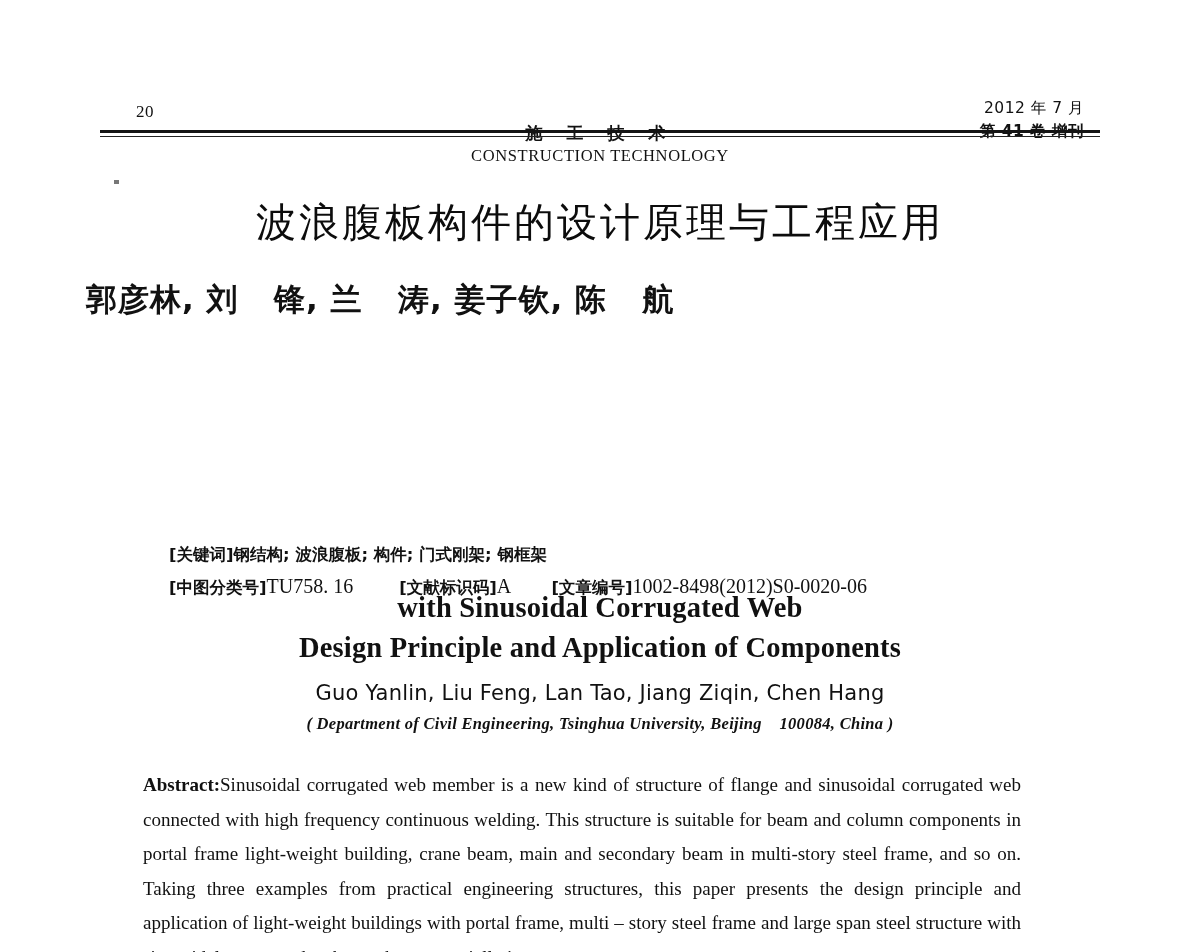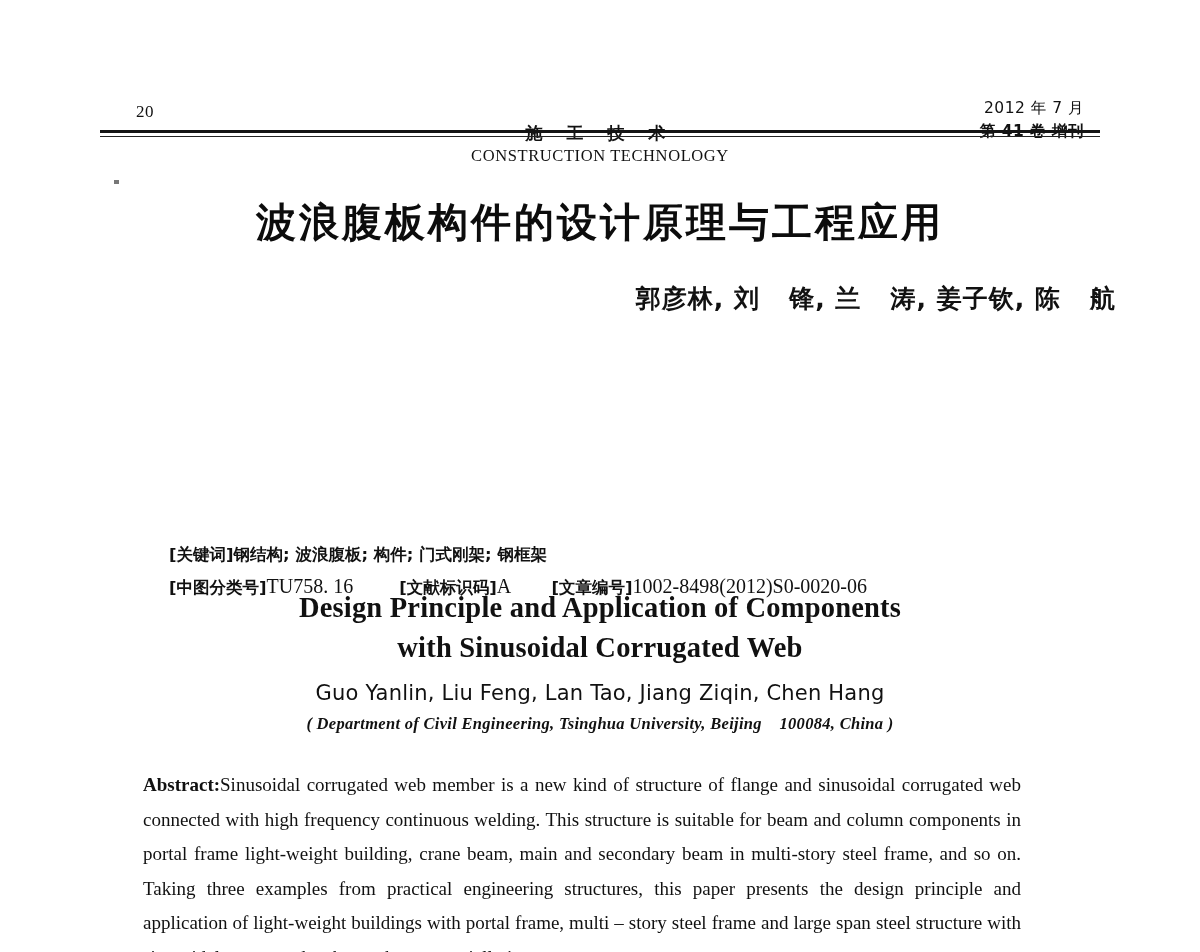--- a/index.html
+++ b/index.html
@@ -115,36 +115,36 @@
   }
 
   
   .cn-title {
     position: absolute;
     left: 100px;
     top: 196px;
     width: 1000px;
     text-align: center;
     font-family: "DejaVu Sans", sans-serif;
-    font-weight: 700;
+    font-weight: 400;
     font-size: 40px;
     letter-spacing: 3px;
     line-height: 52px;
     color: #0c0c0c;
   }
 
   .cn-authors {
     position: absolute;
-    left: 116px;
+    left: 86px;
     top: 283px;
     width: 1000px;
-    text-align: right;
-    font-family: "DejaVu Sans", sans-serif;
-    font-weight: 700;
-    font-size: 25px;
+    text-align: left;
+    font-family: "DejaVu Sans", sans-serif;
+    font-weight: 700;
+    font-size: 31px;
     letter-spacing: 1px;
     line-height: 32px;
     white-space: pre;
   }
 
   .cn-affil {
     position: absolute;
     left: 100px;
     top: 326px;
     width: 1000px;
@@ -287,22 +287,22 @@
 
   <div class="cn-keywords">
     <span class="lbl">[关键词]</span><span>钢结构; 波浪腹板; 构件; 门式刚架; 钢框架</span>
   </div>
 
   <div class="cn-codes">
     <span>[中图分类号]</span><span class="val">TU758. 16</span>        <span>[文献标识码]</span><span class="val">A</span>       <span>[文章编号]</span><span class="val">1002-8498(2012)S0-0020-06</span>
   </div>
 
   <div class="en-title">
+    <span>with Sinusoidal Corrugated Web</span>
     <span>Design Principle and Application of Components</span>
-    <span>with Sinusoidal Corrugated Web</span>
   </div>
   <div class="en-authors">Guo Yanlin, Liu Feng, Lan Tao, Jiang Ziqin, Chen Hang</div>
   <div class="en-affil">( Department of Civil Engineering, Tsinghua University, Beijing    100084, China )</div>
 
   <div class="en-abstract">
     <p><span class="lbl">Abstract:</span><span>Sinusoidal corrugated web member is a new kind of structure of flange and sinusoidal corrugated web connected with high frequency continuous welding. This structure is suitable for beam and column components in portal frame light-weight building, crane beam, main and secondary beam in multi-story steel frame, and so on. Taking three examples from practical engineering structures, this paper presents the design principle and application of light-weight buildings with portal frame, multi – story steel frame and large span steel structure with sinusoidal corrugated web members, especially in</span></p>
   </div>
 
 </div>
 

